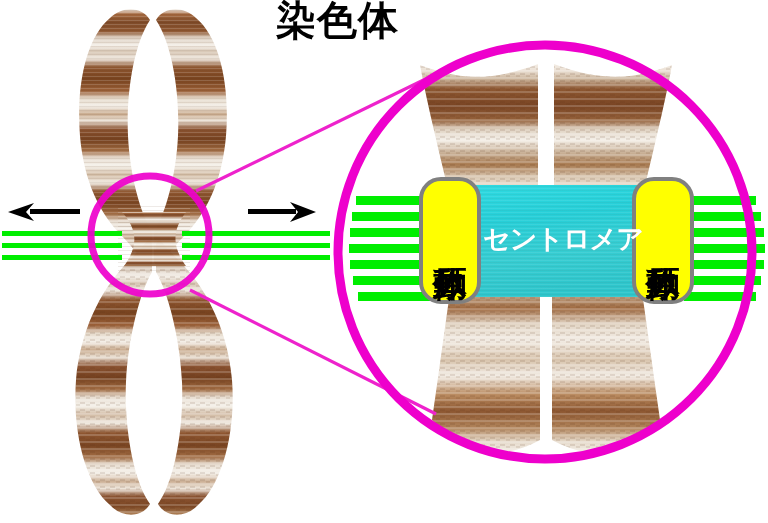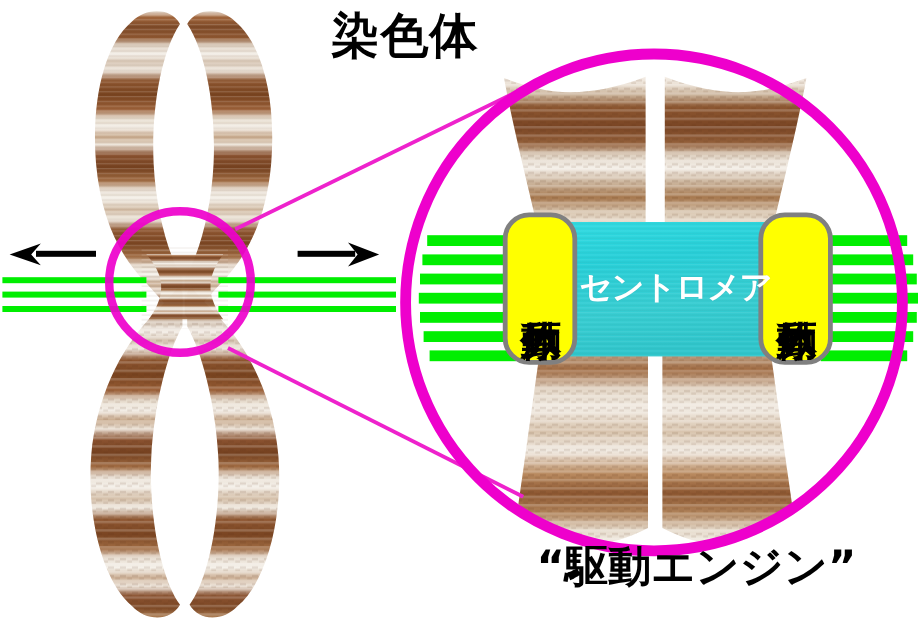--- a/index.html
+++ b/index.html
@@ -28,21 +28,21 @@
   .label-text {
     position: absolute;
     font-family: "DejaVu Sans", "Liberation Sans", sans-serif;
     font-weight: 700;
     color: #000000;
     white-space: nowrap;
     line-height: 1;
   }
   #title-chromosome {
     left: 276px;
-    top: 10px;
+    top: 0;
     font-size: 40px;
     letter-spacing: 1px;
   }
   #caption-engine {
     left: 447px;
     top: 455px;
     font-size: 36px;
     letter-spacing: 0px;
   }
   .kineto-box {
@@ -312,15 +312,14 @@
   <div class="kineto-box" id="kineto-left">
     <span class="kineto-text">動原体</span>
   </div>
 
   <div class="kineto-box" id="kineto-right">
     <span class="kineto-text">動原体</span>
   </div>
 
   <div id="centromere-label">セントロメア</div>
 
-  <div class="label-text" id="caption-engine">“駆動エンジン”</div>
 
 </div>
 
 </body></html>

